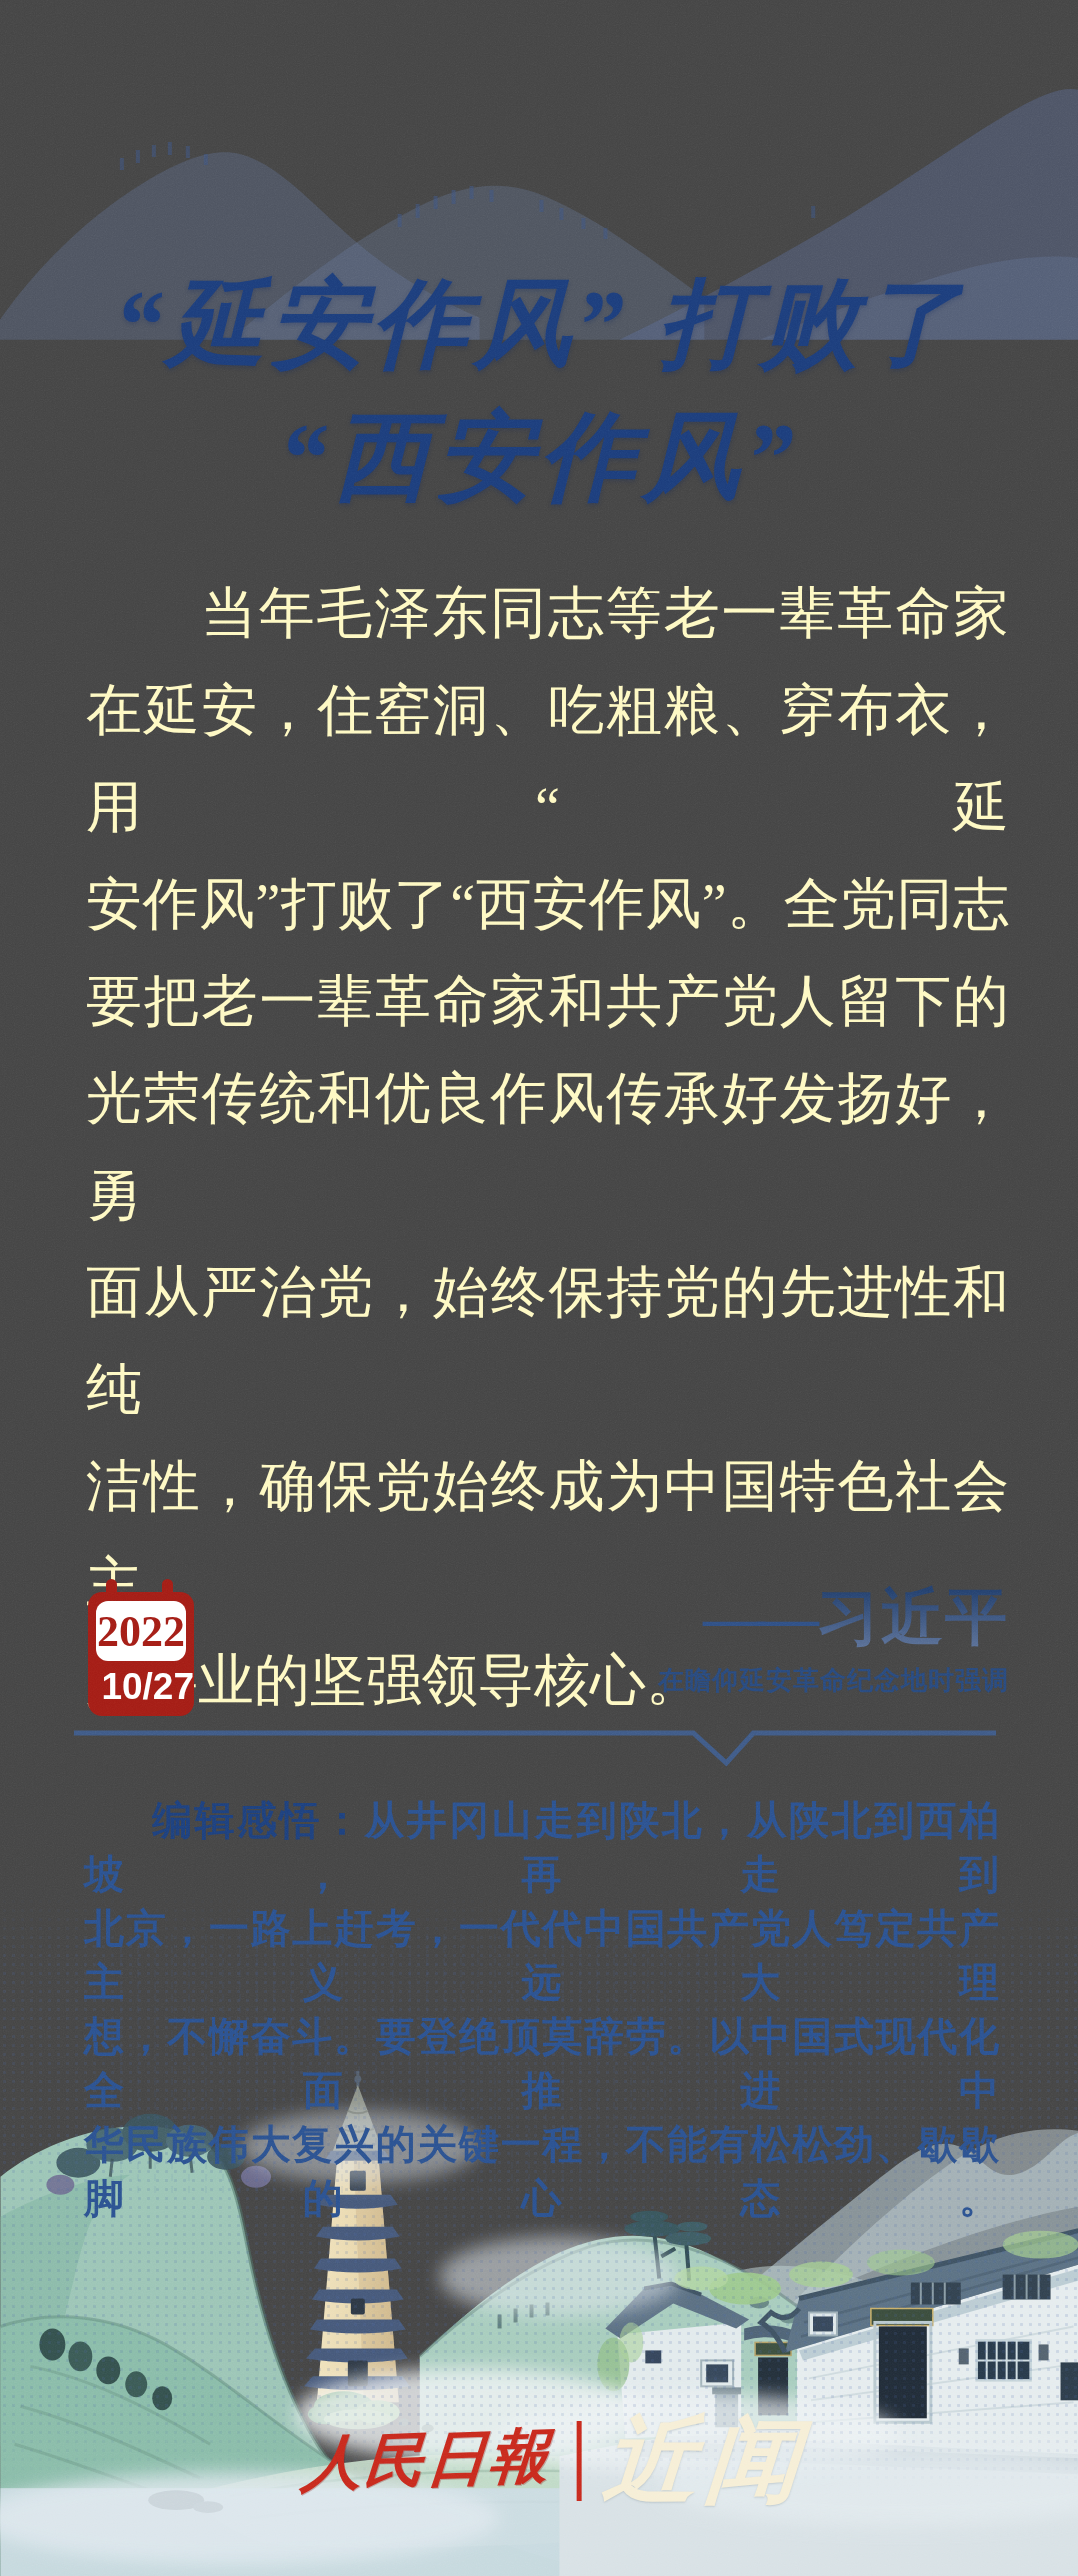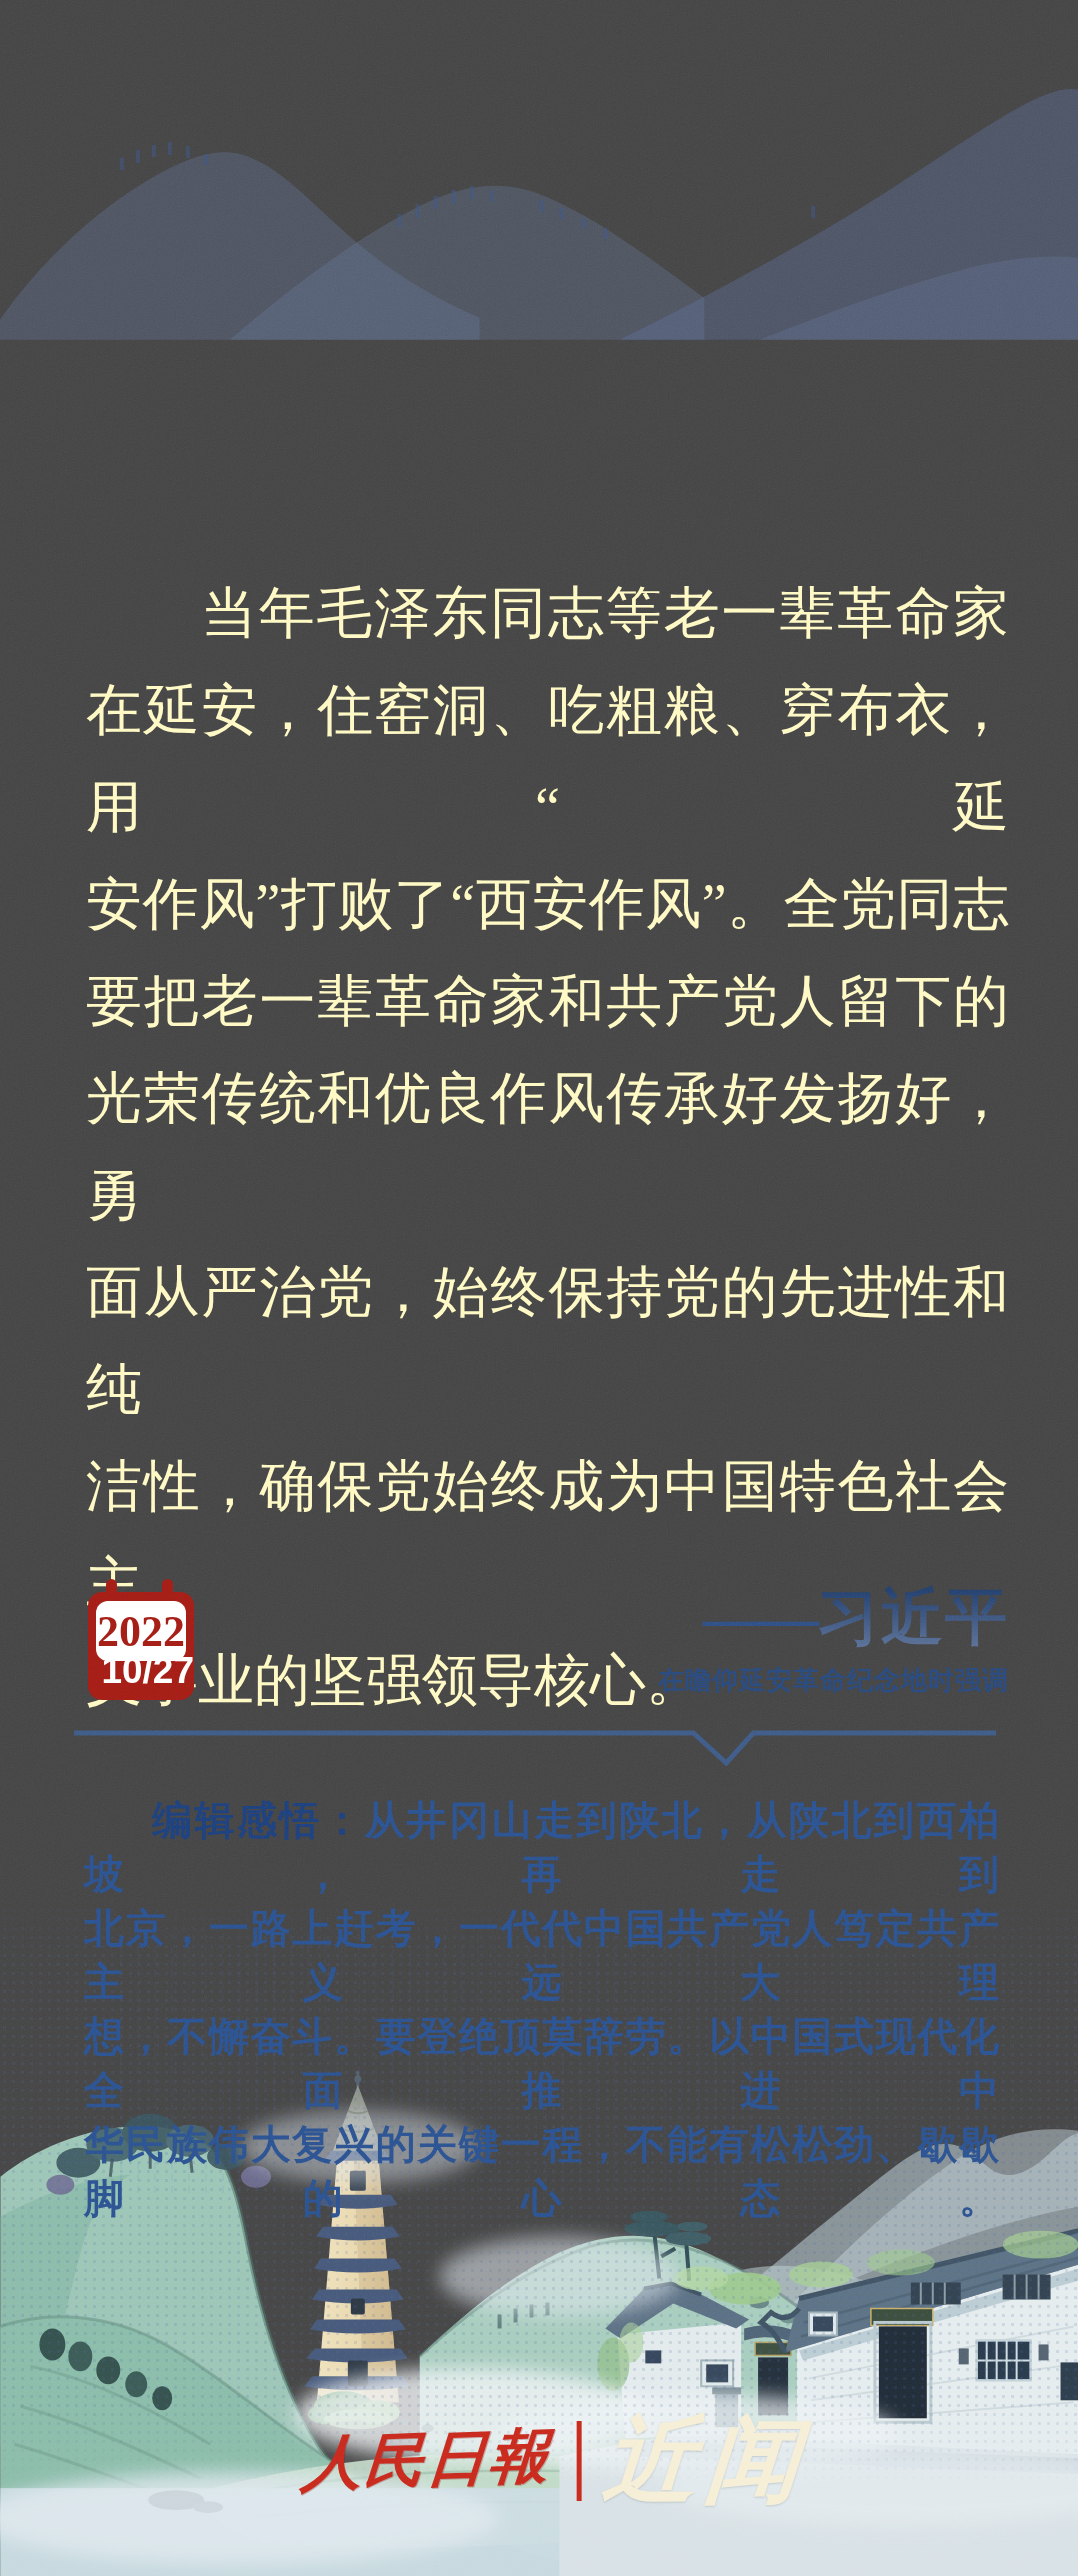--- a/index.html
+++ b/index.html
@@ -29,21 +29,21 @@
     text-shadow:0 2px 4px rgba(18,40,92,.28);}
   .title .l1{font-size:97px;letter-spacing:5px;line-height:1.1;}
   .title .l2{font-size:97px;letter-spacing:6px;line-height:1.1;margin-top:26px;}
   
   .quote{position:absolute;left:86px;right:70px;top:565px;z-index:4;
     color:#fef9c3;font-size:56px;line-height:97px;font-weight:500;}
   .quote .ln{text-align:justify;text-align-last:justify;}
   .quote .ln.first{text-indent:2.05em;}
   .quote .ln.last{text-align-last:left;}
   
-  .calendar{position:absolute;left:88px;top:1592px;width:106px;height:108px;
+  .calendar{position:absolute;left:88px;top:1592px;width:106px;height:124px;
     background:#a41c15;border-radius:14px;z-index:5;}
   .calendar .ring{position:absolute;top:-13px;width:11px;height:28px;background:#a41c15;border-radius:6px;}
   .calendar .ring.r1{left:18px;} .calendar .ring.r2{left:74px;}
   .calendar .year-box{position:absolute;left:8px;right:8px;top:9px;height:60px;background:#ffffff;
     border-radius:12px;display:flex;align-items:center;justify-content:center;}
   .calendar .year-box span{color:#a41c15;font-size:44px;font-weight:bold;font-family:"Liberation Serif",serif;}
   .calendar .date{position:absolute;left:0;right:0;bottom:8px;text-align:right;color:#fff;
     font-size:37px;font-weight:bold;font-family:"Liberation Sans","DejaVu Sans",sans-serif;}
   
   .attr{position:absolute;right:70px;top:1582px;text-align:right;z-index:5;}
@@ -97,20 +97,24 @@
       <rect x="470" y="186" width="4" height="13"></rect>
         <rect x="490" y="190" width="4" height="12"></rect>
       <rect x="540" y="200" width="4" height="12"></rect>
         <rect x="560" y="208" width="4" height="12"></rect>
       <rect x="582" y="218" width="4" height="11"></rect>
         <rect x="604" y="228" width="4" height="11"></rect>
       <rect x="812" y="206" width="4" height="12"></rect>
       </g>
   </svg>
 
+  <div class="title">
+    <div class="l1">“延安作风” 打败了</div>
+    <div class="l2">“西安作风”</div>
+  </div>
 
   <div class="quote">
     <div class="ln first">当年毛泽东同志等老一辈革命家</div>
     <div class="ln">在延安，住窑洞、吃粗粮、穿布衣，用“延</div>
     <div class="ln">安作风”打败了“西安作风”。全党同志</div>
     <div class="ln">要把老一辈革命家和共产党人留下的</div>
     <div class="ln">光荣传统和优良作风传承好发扬好，勇</div>
     <div class="ln">面从严治党，始终保持党的先进性和纯</div>
     <div class="ln">洁性，确保党始终成为中国特色社会主</div>
     <div class="ln last">义事业的坚强领导核心。</div>

